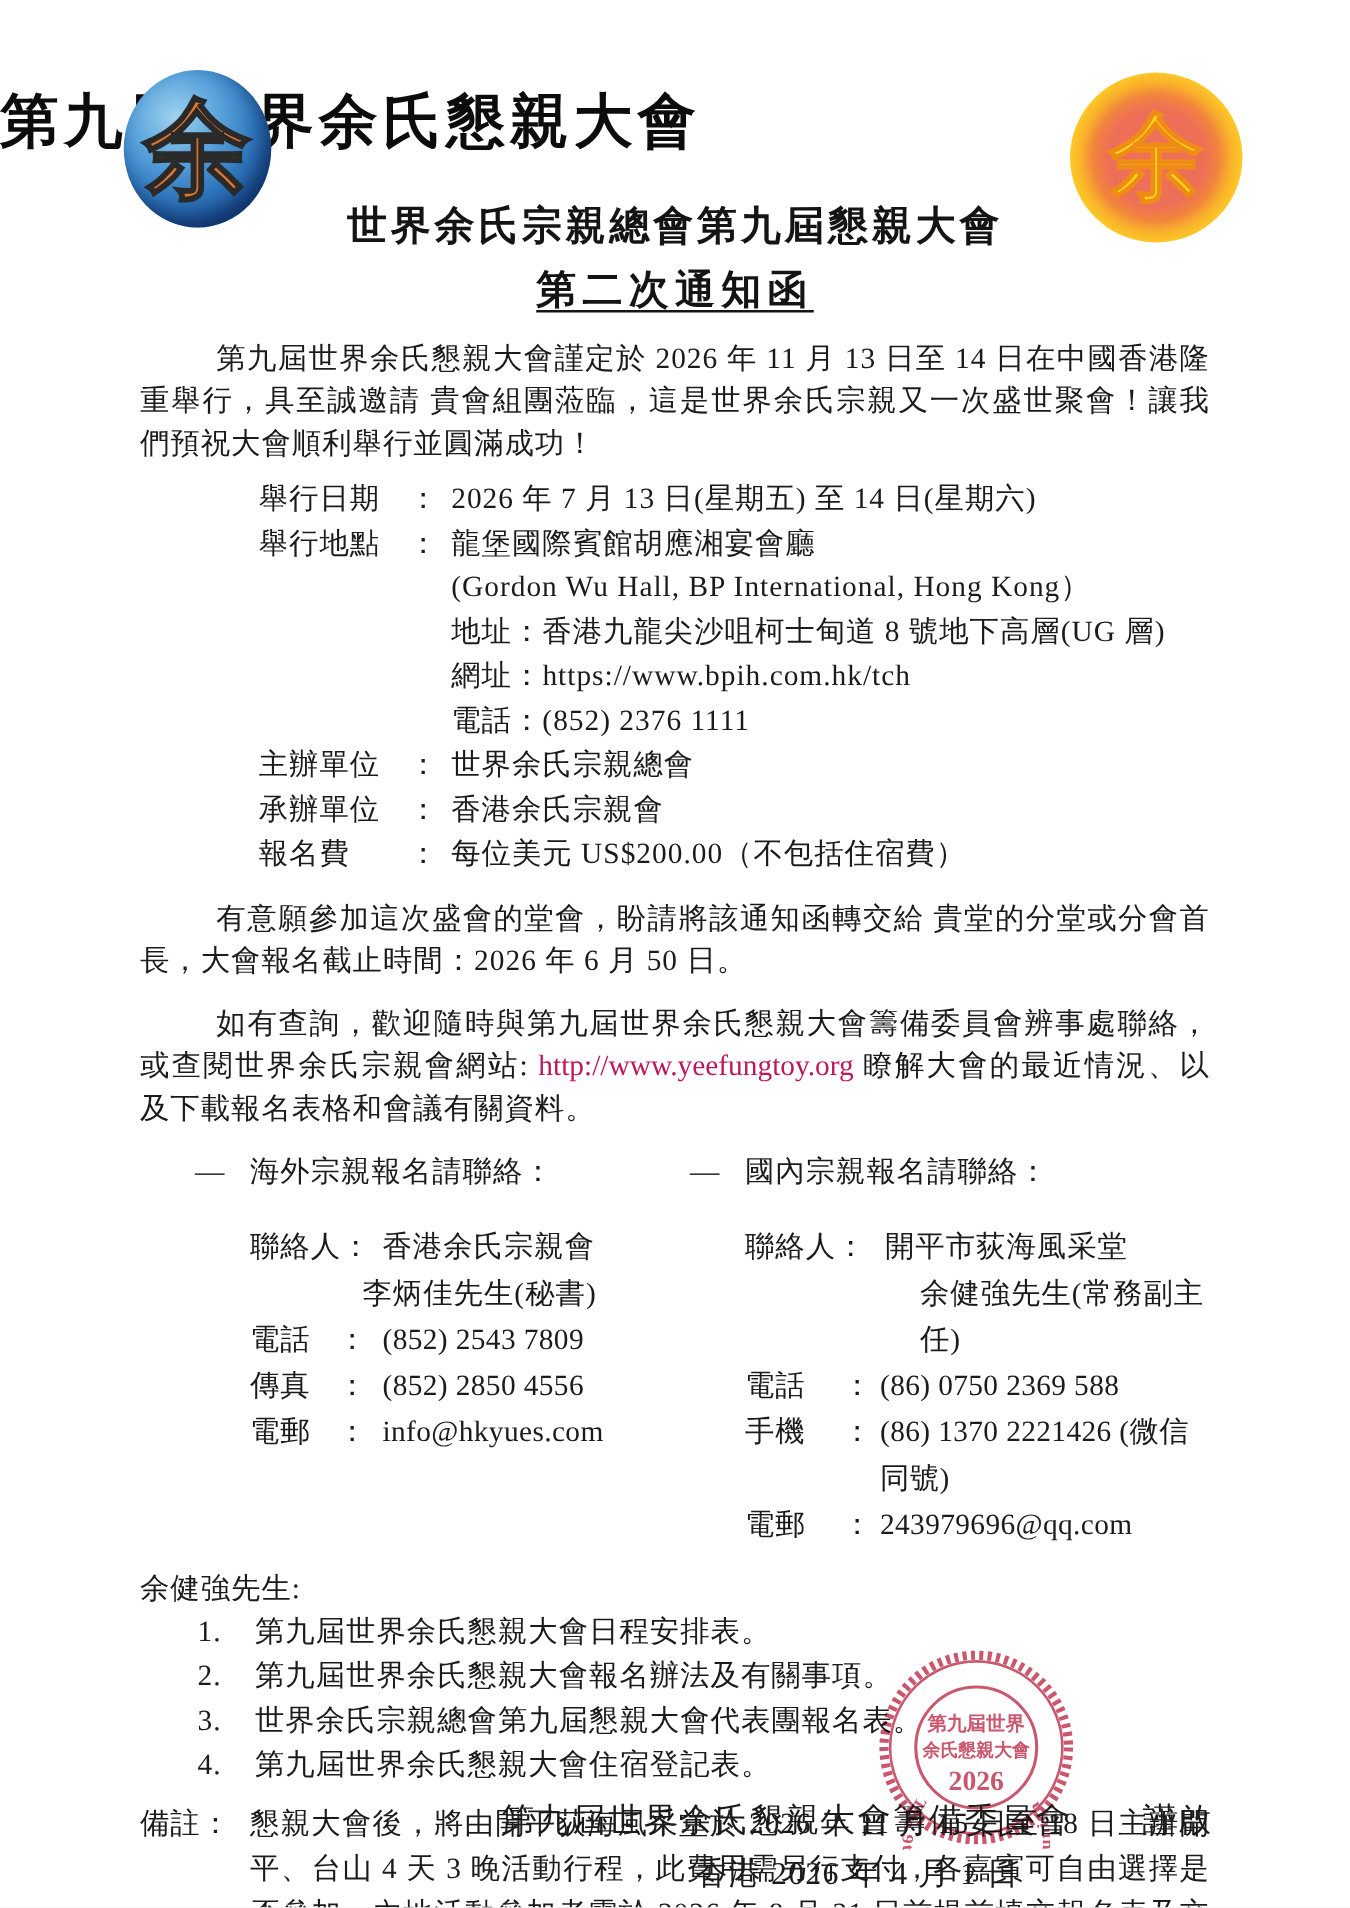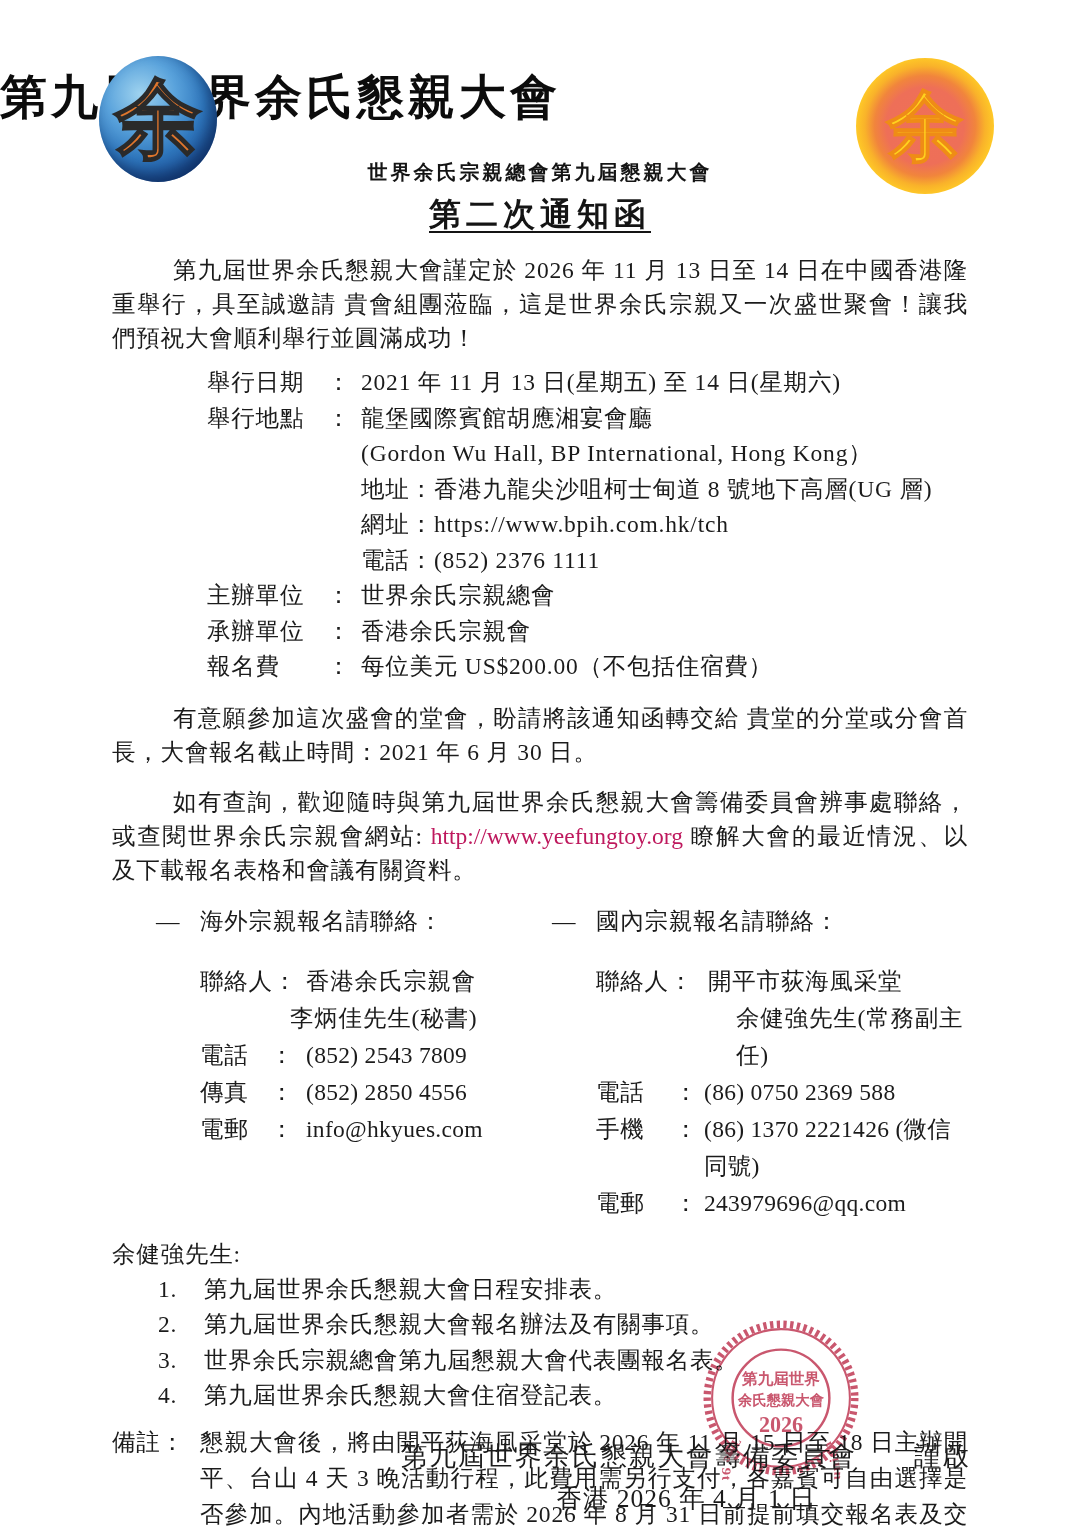--- a/index.html
+++ b/index.html
@@ -36,21 +36,21 @@
     font-size:76px;line-height:1;font-weight:bold;color:#ffd21e;
     -webkit-text-stroke:1.5px #ef8c16;text-stroke:1.5px #ef8c16;
     font-family:"Liberation Serif",serif;
   }
   .main-title{
     padding-top:66px;text-align:left;
     font-size:47px;font-weight:bold;letter-spacing:4px;color:#0c0c0c;
   }
   .sub-title{
     margin-top:30px;text-align:center;
-    font-size:20px;font-weight:bold;letter-spacing:3px;color:#141414;
+    font-size:32px;font-weight:bold;letter-spacing:3px;color:#141414;
   }
   .notice-title{
     margin-top:7px;text-align:center;
     font-size:32px;font-weight:bold;letter-spacing:5px;color:#141414;
   }
   .notice-title span{
     text-decoration:underline;text-underline-offset:6px;text-decoration-thickness:2px;
   }
   
   .content{padding:0 112px;font-size:23.5px;line-height:34px;letter-spacing:.8px;}
@@ -117,21 +117,21 @@
   <div class="notice-title"><span>第二次通知函</span></div>
 
   <div class="content">
 
     <p class="para">第九屆世界余氏懇親大會謹定於 2026 年 11 月 13 日至 14 日在中國香港隆重舉行，具至誠邀請 貴會組團蒞臨，這是世界余氏宗親又一次盛世聚會！讓我們預祝大會順利舉行並圓滿成功！</p>
 
     <div class="details">
       <div class="drow">
         <span class="dlabel">舉行日期</span>
         <span class="dcolon">：</span>
-        <span class="dvalue">2021 年 11 月 13 日(星期五) 至 14 日(星期六)</span>
+        <span class="dvalue">2026 年 7 月 13 日(星期五) 至 14 日(星期六)</span>
       </div>
       <div class="drow">
         <span class="dlabel">舉行地點</span>
         <span class="dcolon">：</span>
         <span class="dvalue">龍堡國際賓館胡應湘宴會廳</span>
       </div>
       <div class="dsub">(Gordon Wu Hall, BP International, Hong Kong）</div>
       <div class="dsub">地址：香港九龍尖沙咀柯士甸道 8 號地下高層(UG 層)</div>
       <div class="dsub"><span>網址：</span><span>https://www.bpih.com.hk/tch</span></div>
       <div class="dsub">電話：(852) 2376 1111</div>
@@ -145,21 +145,21 @@
         <span class="dcolon">：</span>
         <span class="dvalue">香港余氏宗親會</span>
       </div>
       <div class="drow">
         <span class="dlabel">報名費</span>
         <span class="dcolon">：</span>
         <span class="dvalue">每位美元 US$200.00（不包括住宿費）</span>
       </div>
     </div>
 
-    <p class="para">有意願參加這次盛會的堂會，盼請將該通知函轉交給 貴堂的分堂或分會首長，大會報名截止時間：2021 年 6 月 30 日。</p>
+    <p class="para">有意願參加這次盛會的堂會，盼請將該通知函轉交給 貴堂的分堂或分會首長，大會報名截止時間：2026 年 6 月 50 日。</p>
 
     <p class="para"><span>如有查詢，歡迎隨時與第九屆世界余氏懇親大會籌備委員會辨事處聯絡，或查閱世界余氏宗親會網站: </span><a href="#" class="doclink">http://www.yeefungtoy.org</a><span> 瞭解大會的最近情況、以及下載報名表格和會議有關資料。</span></p>
 
     <div class="contacts">
 
       <div class="ccol-left">
         <div class="c-head">
           <span class="c-dash">—</span>
           <span>海外宗親報名請聯絡：</span>
         </div>

